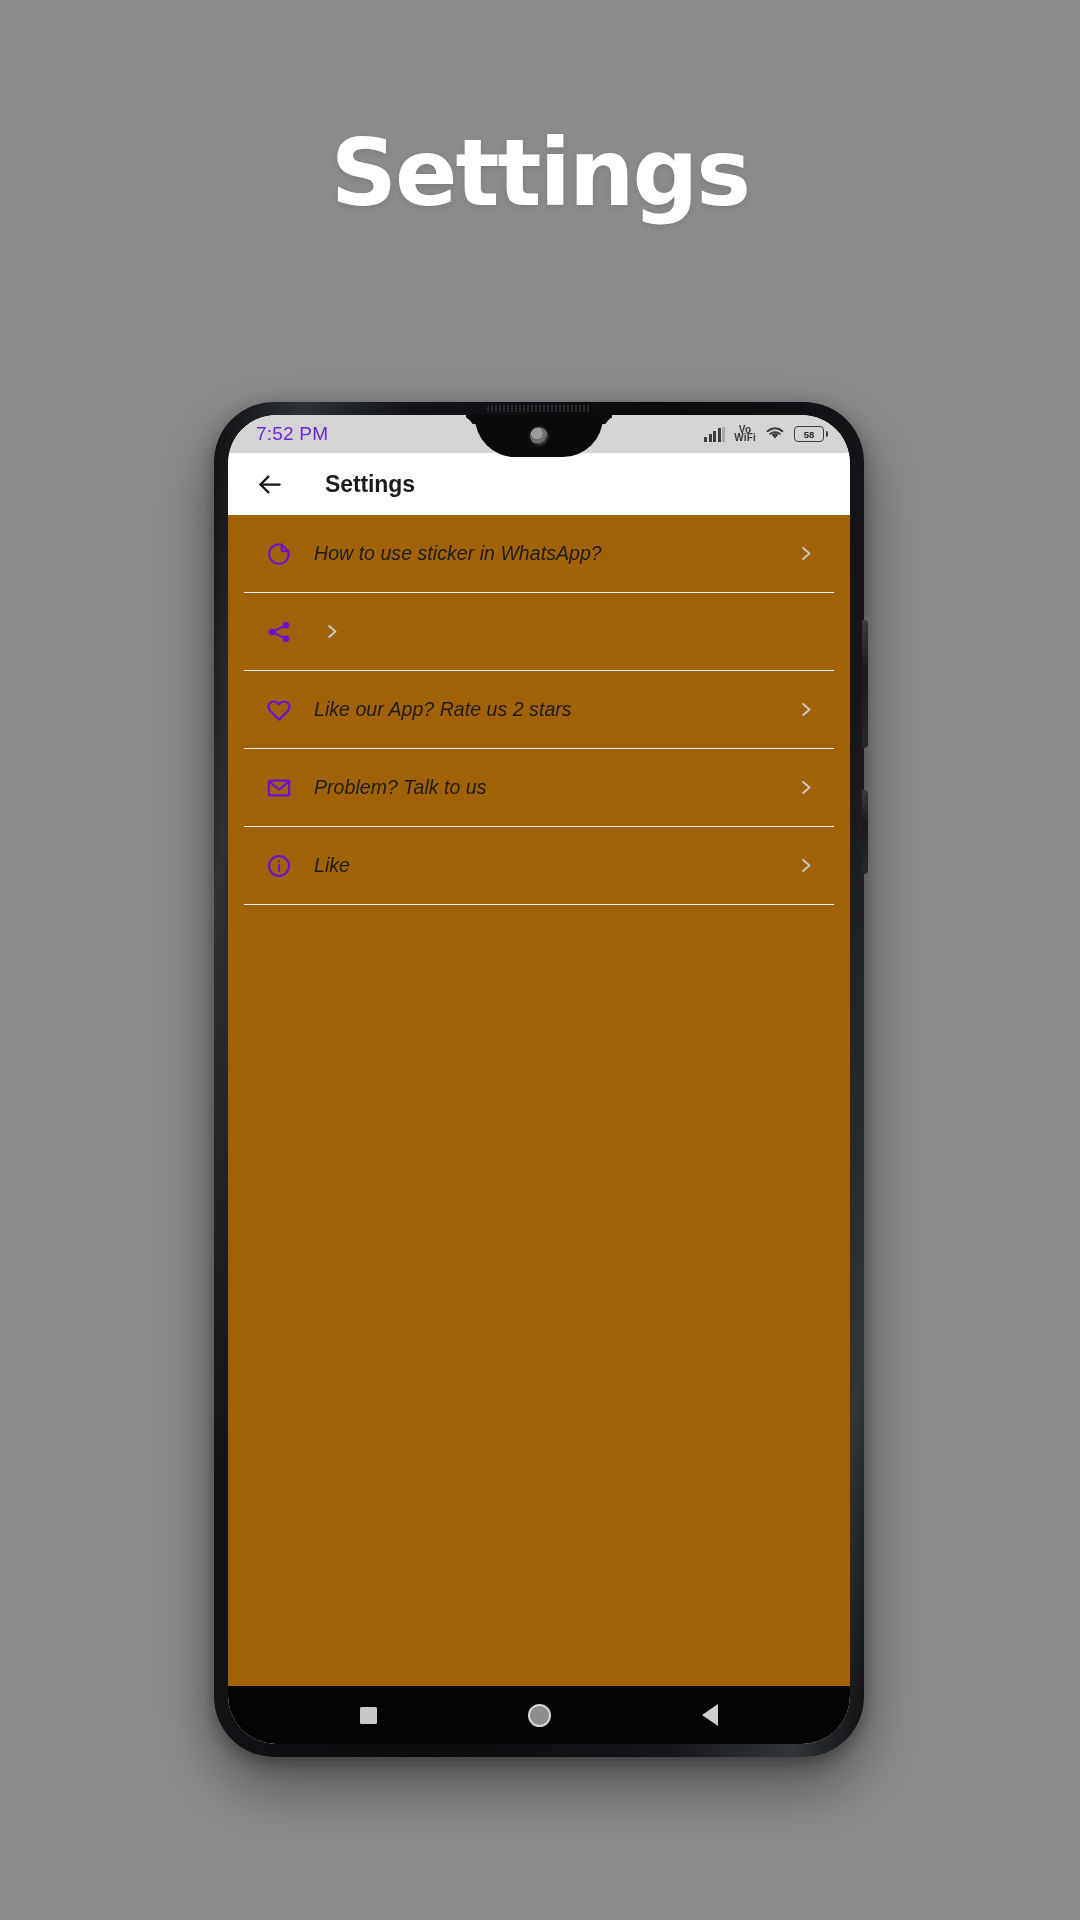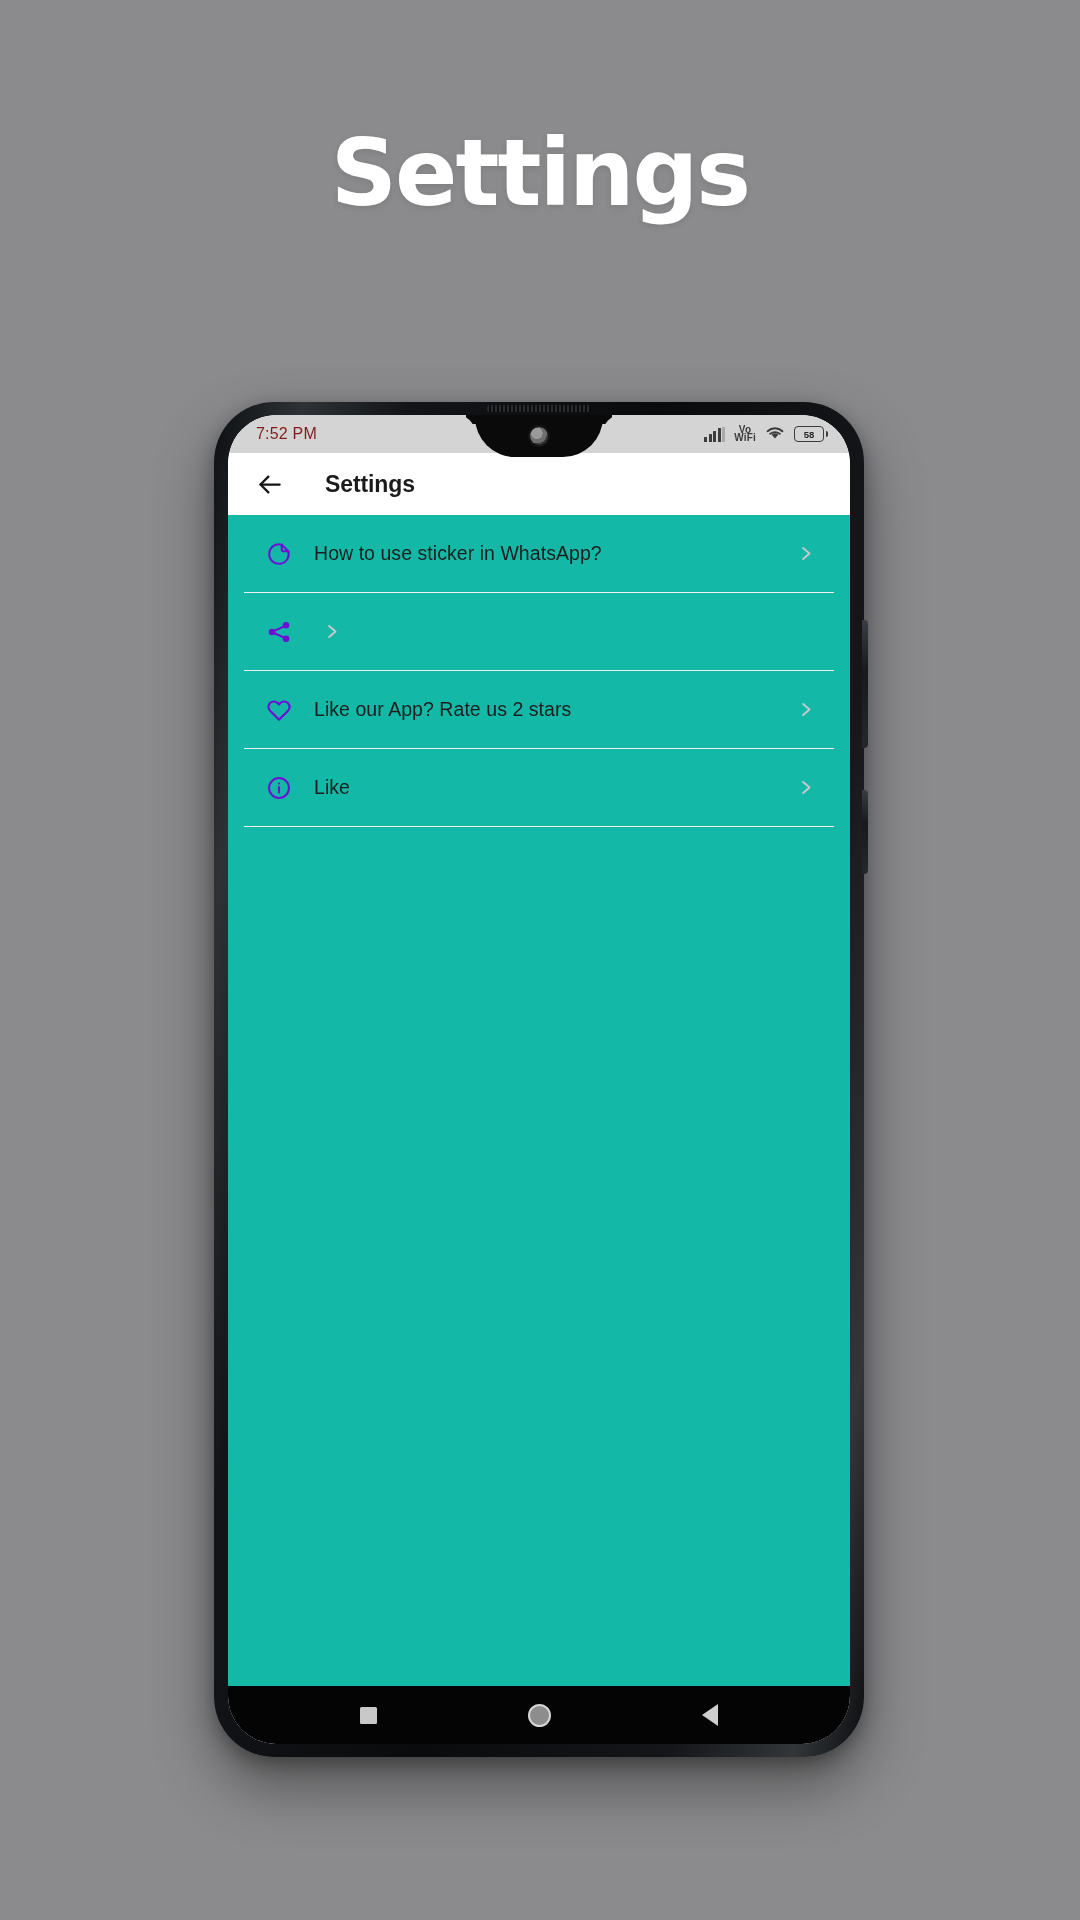--- a/index.html
+++ b/index.html
@@ -88,22 +88,22 @@
     height:38px;
     background:#d4d4d4;
     display:flex;
     align-items:center;
     justify-content:space-between;
     padding:0 22px 0 28px;
     flex:0 0 auto;
     z-index:5;
   }
   .status-time {
-    font-size:16px;
-    color:#7f1d1d;
+    font-size:19px;
+    color:#6d28d9;
     font-family:"Liberation Sans", sans-serif;
     letter-spacing:.2px;
   }
   .status-right {
     display:flex;
     align-items:center;
     gap:9px;
   }
   .sig-bars { display:flex; align-items:flex-end; gap:1.5px; height:15px; }
   .sig-bars i { display:block; width:3px; background:#3c3c3c; border-radius:.5px; }
@@ -173,23 +173,24 @@
   .appbar-title {
     font-size:23px;
     font-weight:bold;
     color:#1b1b1b;
     letter-spacing:-0.1px;
   }
 
   
   .settings-list {
     flex:1 1 auto;
-    background:#14b8a6;
+    background:#a16207;
     padding:0 16px 12px 16px;
     overflow:hidden;
+    font-style:italic;
   }
   .list-row {
     position:relative;
     display:flex;
     align-items:center;
     min-height:78px;
     border-bottom:1px solid #efeff1;
     padding:6px 12px 6px 0;
   }
   .row-icon {
@@ -348,20 +349,34 @@
               </svg>
             </span>
             <span class="row-label">Like our App? Rate us 2 stars</span>
             <span class="row-chevron">
               <svg width="19" height="19" viewBox="0 0 24 24" fill="none" stroke="currentColor" stroke-width="2.4" stroke-linecap="round" stroke-linejoin="round">
                 <polyline points="9,5 17,12 9,19"></polyline>
               </svg>
             </span>
           </div>
 
+          <div class="list-row">
+            <span class="row-icon">
+              <svg width="26" height="26" viewBox="0 0 24 24" fill="none" stroke="#6d0fd6" stroke-width="2" stroke-linecap="round" stroke-linejoin="round">
+                <rect x="2.6" y="5.2" width="18.8" height="13.6" rx="1.4"></rect>
+                <polyline points="2.9,6.1 12,13.4 21.1,6.1"></polyline>
+              </svg>
+            </span>
+            <span class="row-label">Problem? Talk to us</span>
+            <span class="row-chevron">
+              <svg width="19" height="19" viewBox="0 0 24 24" fill="none" stroke="currentColor" stroke-width="2.4" stroke-linecap="round" stroke-linejoin="round">
+                <polyline points="9,5 17,12 9,19"></polyline>
+              </svg>
+            </span>
+          </div>
 
           <div class="list-row">
             <span class="row-icon">
               <svg width="26" height="26" viewBox="0 0 24 24" fill="none" stroke="#6d0fd6" stroke-width="1.9" stroke-linecap="round" stroke-linejoin="round">
                 <circle cx="12" cy="12" r="9.2"></circle>
                 <line x1="12" y1="11.2" x2="12" y2="16.4"></line>
                 <circle cx="12" cy="7.9" r="1.05" fill="#6d0fd6" stroke="none"></circle>
               </svg>
             </span>
             <span class="row-label">Like</span>

